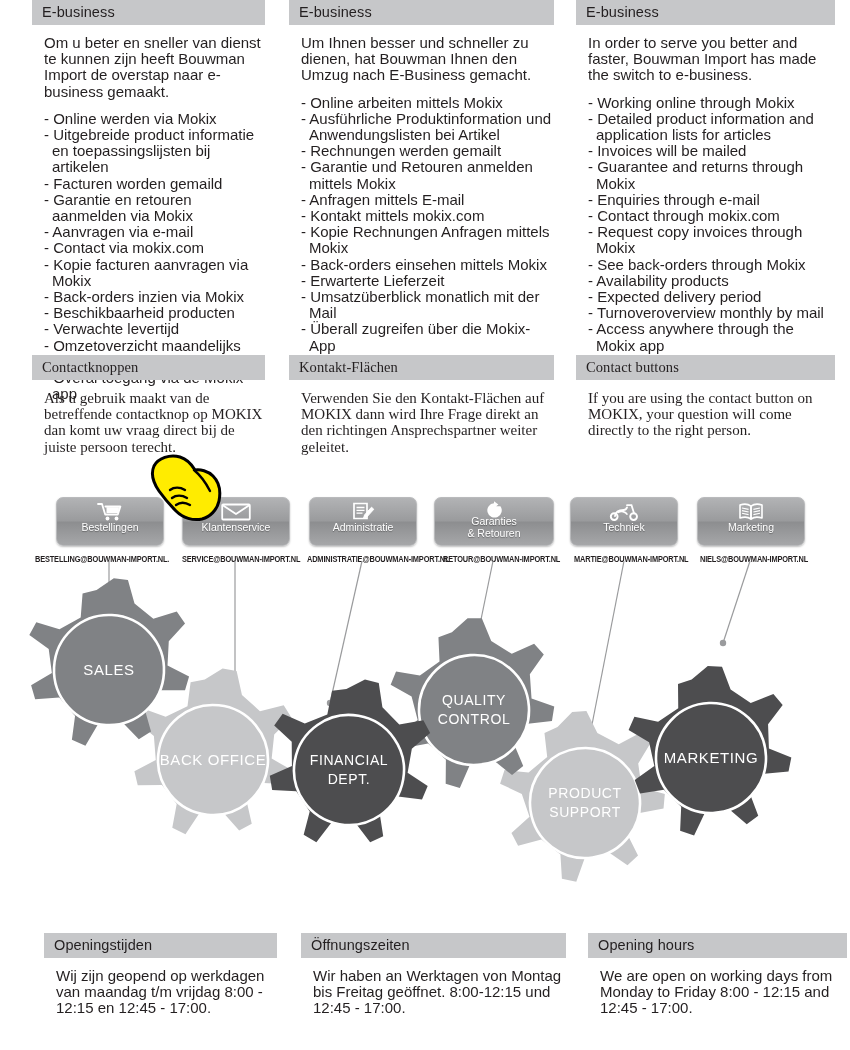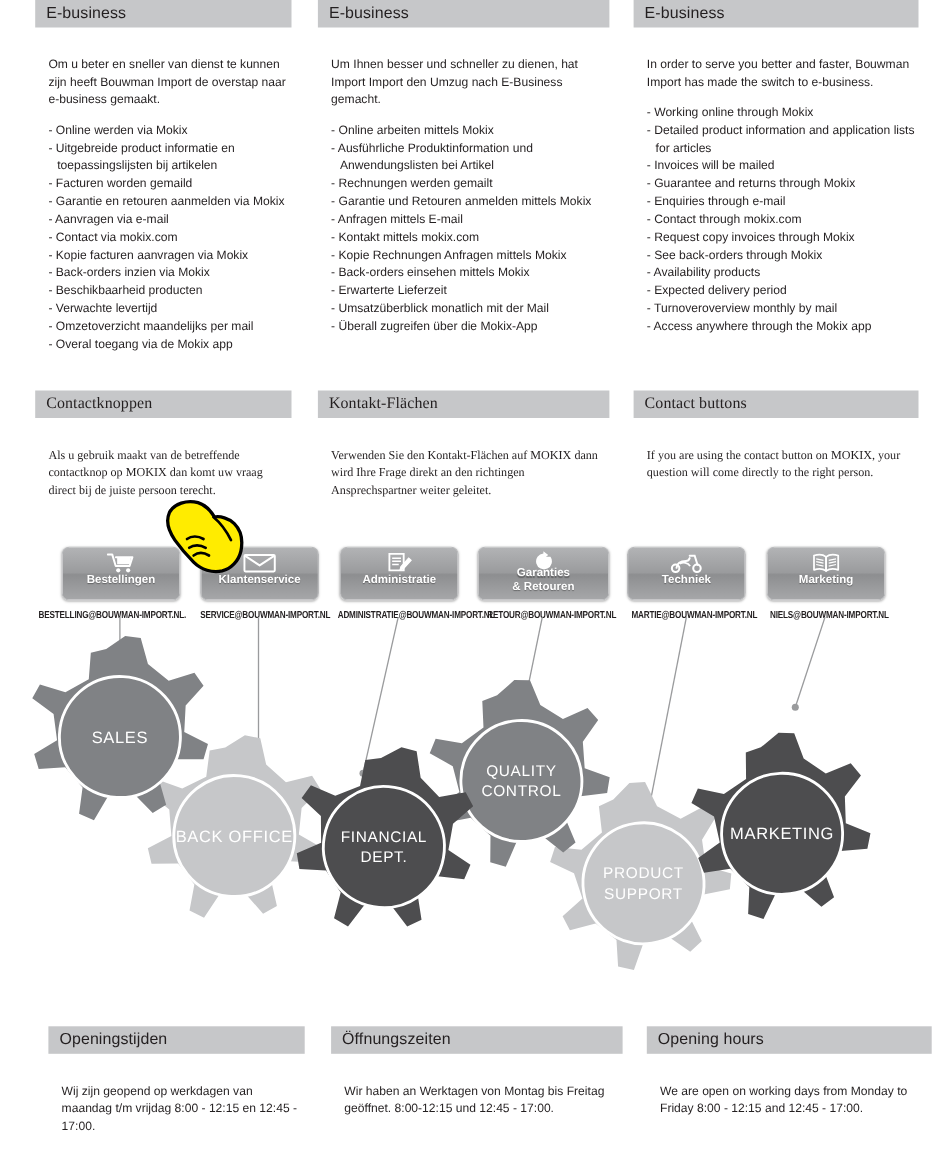--- a/index.html
+++ b/index.html
@@ -25,23 +25,22 @@
     color:#231f20;
     font-size:14.5px;
     line-height:22px;
     height:22px;
     padding:1px 0 2px 10px;
     letter-spacing:.1px;
     font-weight:400;
   }
   .sec-body{
     padding:10px 0 0 12px;
-    font-size:11px;
+    font-size:15px;
     line-height:16.2px;
-    margin-top:16px;
   }
   .sec-body p{margin:0 0 11px 0;}
   .bullets{margin:0;padding:0;list-style:none;}
   .bullets li{
     margin:0;padding:0 0 0 8px;
     text-indent:-8px;
     line-height:16.2px;
   }
 
   
@@ -60,21 +59,21 @@
     background:linear-gradient(180deg,#b2b3b5 0%,#9a9b9d 48%,#8d8e90 52%,#a6a7a9 100%);
     box-shadow:0 1px 2px rgba(0,0,0,.25);
     color:#ffffff;
     text-align:center;
   }
   .cbtn .ic{display:block;height:20px;margin-top:4px;}
   .cbtn .ic svg{display:block;margin:0 auto;}
   .cbtn .lbl{
     display:block;
     font-size:10.5px;
-    font-weight:bold;
+    font-weight:normal;
     line-height:11.5px;
     color:#ffffff;
     text-shadow:0 1px 1px rgba(0,0,0,.35);
   }
   .cbtn.two .ic{height:15px;margin-top:3px;}
   .cbtn.wide{width:118px;}
   .mail{
     position:absolute;
     font-size:7.4px;
     font-weight:bold;
@@ -127,21 +126,21 @@
             <li>- Overal toegang via de Mokix app</li>
           </ul>
         </div>
       </div>
     </div>
 
     <div class="col">
       <div class="col-inner">
         <div class="sec-head">E-business</div>
         <div class="sec-body">
-          <p>Um Ihnen besser und schneller zu dienen, hat Import Import den Umzug nach E-Business gemacht.</p>
+          <p>Um Ihnen besser und schneller zu dienen, hat Bouwman Ihnen den Umzug nach E-Business gemacht.</p>
           <ul class="bullets">
             <li>- Online arbeiten mittels Mokix</li>
             <li>- Ausführliche Produktinformation und  Anwendungslisten bei Artikel</li>
             <li>- Rechnungen werden gemailt</li>
             <li>- Garantie und Retouren anmelden mittels Mokix</li>
             <li>- Anfragen mittels E-mail</li>
             <li>- Kontakt mittels mokix.com</li>
             <li>- Kopie Rechnungen Anfragen mittels Mokix</li>
             <li>- Back-orders einsehen mittels Mokix</li>
             <li>- Erwarterte Lieferzeit</li>

